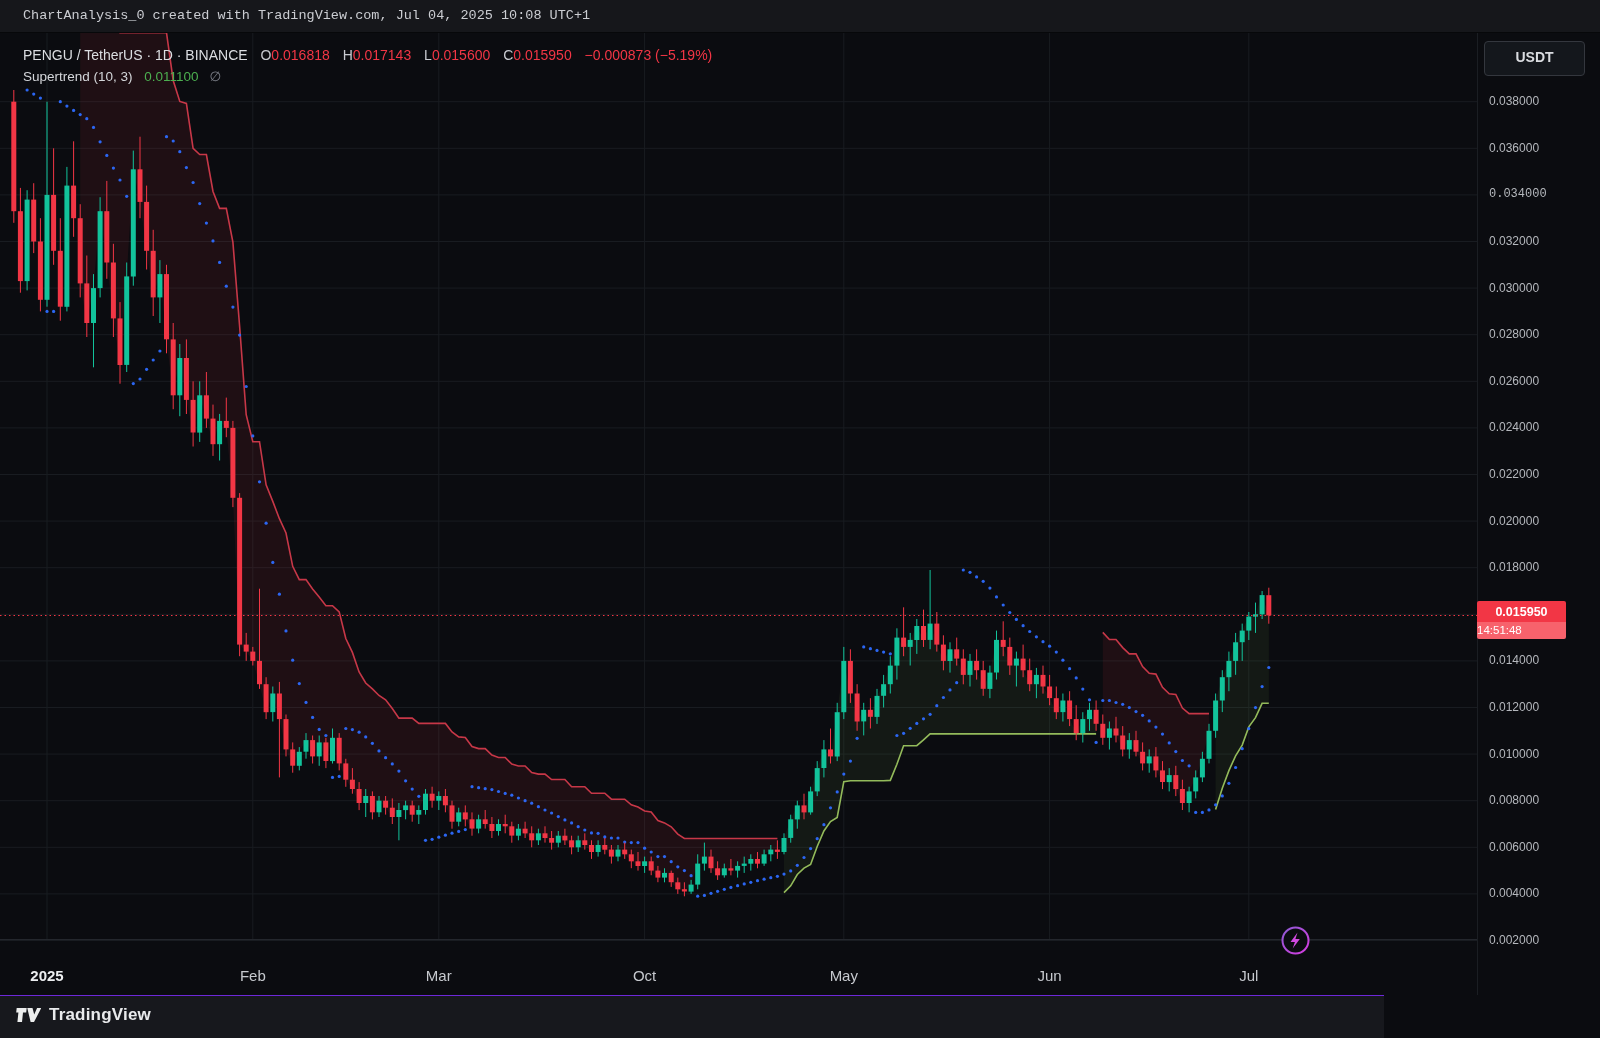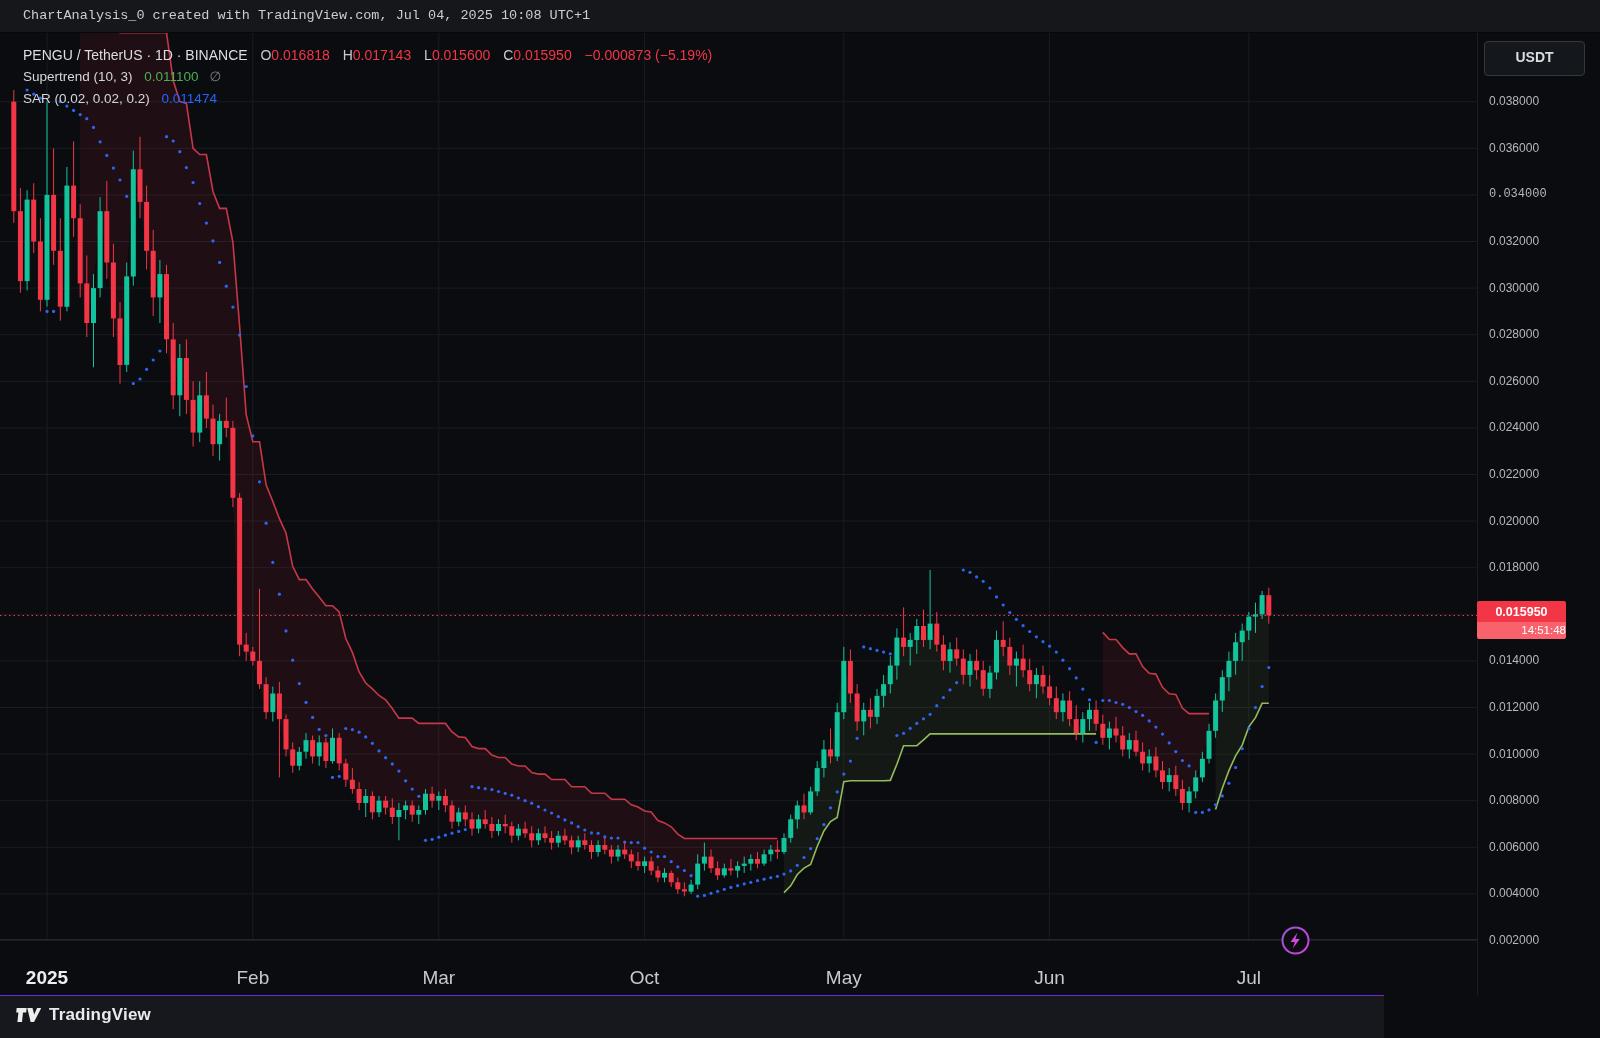--- a/index.html
+++ b/index.html
@@ -22,29 +22,29 @@
   .sarval{color:#2962ff;margin-left:8px;}
   .dim{color:#7a7d86;margin-left:7px;}
   .indlabel{color:#d4d6da;}
   
   .usdt{position:absolute;left:1484px;top:41px;width:99px;height:33px;z-index:6;
         border:1px solid #34373e;border-radius:4px;background:rgba(30,32,38,.55);
         color:#dadce0;font-size:14px;font-weight:700;text-align:center;line-height:31px;
         font-family:"Liberation Sans",sans-serif;}
   
   .ylabel{position:absolute;left:1489px;font-size:12px;color:#b5b8bd;z-index:4;}
-  .xlabel{position:absolute;top:967px;font-size:19px;color:#c6c9ce;transform:translateX(-50%);z-index:4;}
+  .xlabel{position:absolute;top:967px;font-size:15px;color:#c6c9ce;transform:translateX(-50%);z-index:4;}
   .xlabel.year{font-weight:700;color:#eceef0;}
   .vsep{position:absolute;left:1477px;top:33px;width:1px;height:962px;background:#1b1e23;z-index:3;}
   .hsep{position:absolute;left:0;top:939px;width:1477px;height:1px;background:#24272d;z-index:3;}
   
   .pricelabel{position:absolute;left:1477px;top:601px;width:89px;z-index:7;border-radius:2px;overflow:hidden;}
   .pricelabel .p{background:#f23645;color:#fff;font-size:12.5px;font-weight:700;text-align:center;
                  padding:4px 0 3px 0;}
-  .pricelabel .cd{background:#f7626c;color:#fff;font-size:11.5px;text-align:right;padding:2px 0 3px 0;}
+  .pricelabel .cd{background:#f7626c;color:#fff;font-size:11.5px;text-align:left;padding:2px 0 3px 0;}
   
   .bolt{position:absolute;left:1280px;top:925px;width:31px;height:31px;z-index:5;}
   
   .bottombar{position:absolute;left:0;top:995px;width:1384px;height:43px;background:#17181d;
              border-top:1px solid #6d28d9;box-sizing:border-box;z-index:6;}
   .brand{position:absolute;left:14px;top:9px;display:flex;align-items:center;}
   .brand .word{margin-left:8px;font-size:17px;font-weight:700;color:#e9eaec;letter-spacing:.2px;}
 </style>
 </head>
 <body>
@@ -678,24 +678,20 @@
       <span class="olabel">H</span><span class="red">0.017143</span>
       <span class="olabel">L</span><span class="red">0.015600</span>
       <span class="olabel">C</span><span class="red">0.015950</span>
       <span class="red" style="margin-left:9px">−0.000873 (−5.19%)</span>
     </div>
     <div class="row2">
       <span class="indlabel">Supertrend (10, 3)</span>
       <span class="stval">0.011100</span>
       <span class="dim">∅</span>
     </div>
-    <div class="row3">
-      <span class="indlabel">SAR (0.02, 0.02, 0.2)</span>
-      <span class="sarval">0.011474</span>
-    </div>
   </div>
 
   <div class="usdt">USDT</div>
 
   <div id="yAxis">
       <div class="ylabel" style="top: 94.2px;">0.038000</div>
       <div class="ylabel" style="top: 140.8px;">0.036000</div>
       <div class="ylabel" style="top: 187.4px; font-family: Liberation Mono, monospace;">0.034000</div>
       <div class="ylabel" style="top: 234px;">0.032000</div>
       <div class="ylabel" style="top: 280.6px;">0.030000</div>

